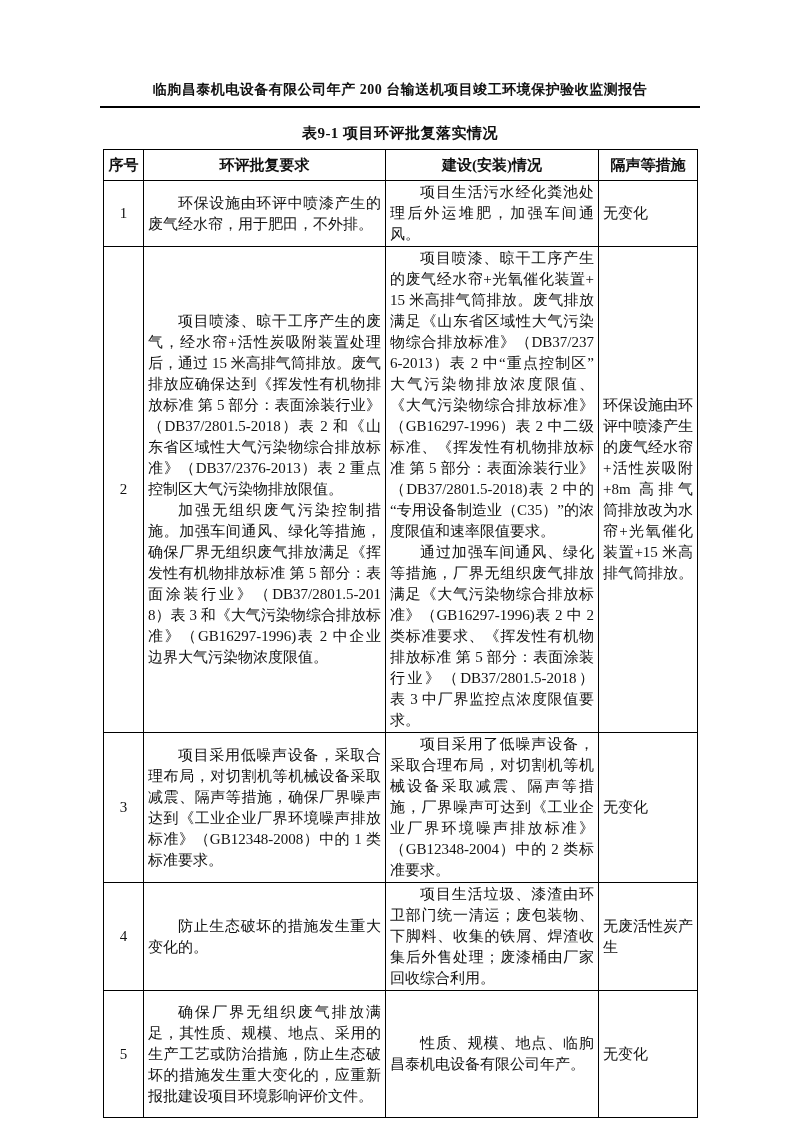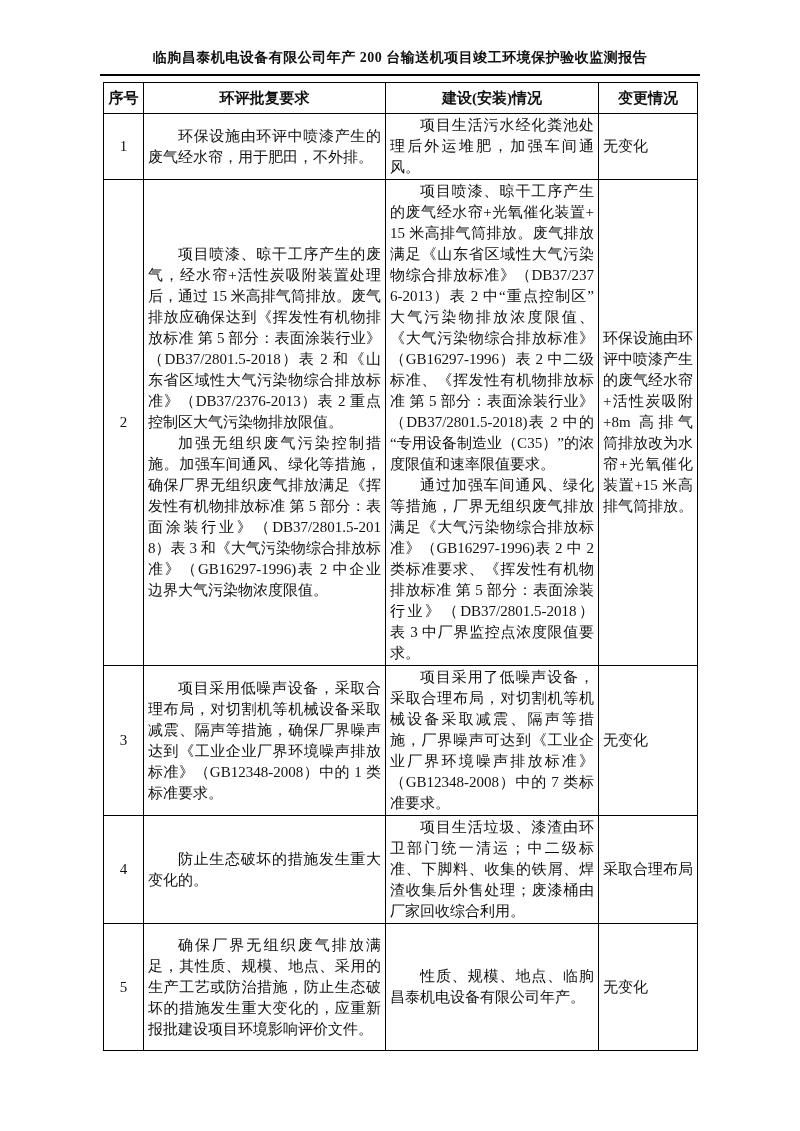--- a/index.html
+++ b/index.html
@@ -12,21 +12,21 @@
     position: relative;
     width: 800px;
     height: 1131px;
     margin: 0 auto;
     background: #ffffff;
     color: #111111;
     font-family: "Liberation Serif", "DejaVu Serif", serif;
     overflow: hidden;
   }
   .running-header {
-    padding-top: 49px;
+    padding-top: 81px;
     text-align: center;
   }
   .running-header-text {
     font-size: 14px;
     font-weight: bold;
     letter-spacing: 0.5px;
   }
   .header-rule {
     border: none;
     border-top: 2px solid #000000;
@@ -95,34 +95,35 @@
 <body>
 
 <div class="page">
 
   <div class="running-header">
     <div class="running-header-text">临朐昌泰机电设备有限公司年产 200 台输送机项目竣工环境保护验收监测报告</div>
   </div>
   <hr class="header-rule">
 
 
+  <div class="table-caption">表9-1 项目环评批复落实情况</div>
 
   <table class="approval-table">
     <colgroup>
       <col class="c-no">
         <col class="c-req">
         <col class="c-con">
         <col class="c-chg">
     </colgroup>
     <thead>
       <tr>
         <th>序号</th>
         <th>环评批复要求</th>
         <th>建设(安装)情况</th>
-        <th>变更情况</th>
+        <th>隔声等措施</th>
       </tr>
     </thead>
     <tbody>
 
       <tr class="row-1">
         <td class="cell-no">1</td>
         <td class="cell-req">
           <p>环保设施由环评中喷漆产生的废气经水帘，用于肥田，不外排。</p>
         </td>
         <td class="cell-con">
@@ -143,34 +144,34 @@
         </td>
         <td class="cell-chg">环保设施由环评中喷漆产生的废气经水帘+活性炭吸附+8m 高排气筒排放改为水帘+光氧催化装置+15 米高排气筒排放。</td>
       </tr>
 
       <tr class="row-3">
         <td class="cell-no">3</td>
         <td class="cell-req">
           <p>项目采用低噪声设备，采取合理布局，对切割机等机械设备采取减震、隔声等措施，确保厂界噪声达到《工业企业厂界环境噪声排放标准》（GB12348-2008）中的 1 类标准要求。</p>
         </td>
         <td class="cell-con">
-          <p>项目采用了低噪声设备，采取合理布局，对切割机等机械设备采取减震、隔声等措施，厂界噪声可达到《工业企业厂界环境噪声排放标准》（GB12348-2008）中的 7 类标准要求。</p>
+          <p>项目采用了低噪声设备，采取合理布局，对切割机等机械设备采取减震、隔声等措施，厂界噪声可达到《工业企业厂界环境噪声排放标准》（GB12348-2004）中的 2 类标准要求。</p>
         </td>
         <td class="cell-chg">无变化</td>
       </tr>
 
       <tr class="row-4">
         <td class="cell-no">4</td>
         <td class="cell-req">
           <p>防止生态破坏的措施发生重大变化的。</p>
         </td>
         <td class="cell-con">
-          <p>项目生活垃圾、漆渣由环卫部门统一清运；中二级标准、下脚料、收集的铁屑、焊渣收集后外售处理；废漆桶由厂家回收综合利用。</p>
+          <p>项目生活垃圾、漆渣由环卫部门统一清运；废包装物、下脚料、收集的铁屑、焊渣收集后外售处理；废漆桶由厂家回收综合利用。</p>
         </td>
-        <td class="cell-chg">采取合理布局</td>
+        <td class="cell-chg">无废活性炭产生</td>
       </tr>
 
       <tr class="row-5">
         <td class="cell-no">5</td>
         <td class="cell-req">
           <p>确保厂界无组织废气排放满足，其性质、规模、地点、采用的生产工艺或防治措施，防止生态破坏的措施发生重大变化的，应重新报批建设项目环境影响评价文件。</p>
         </td>
         <td class="cell-con">
           <p>性质、规模、地点、临朐昌泰机电设备有限公司年产。</p>
         </td>

